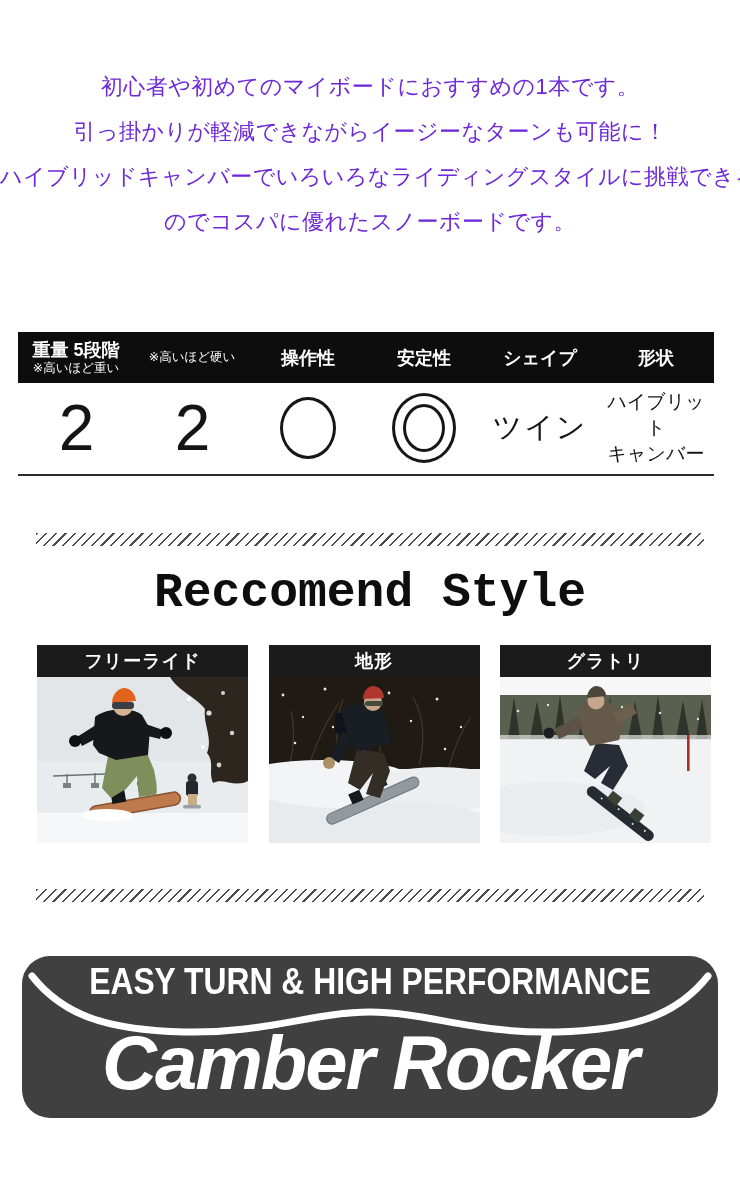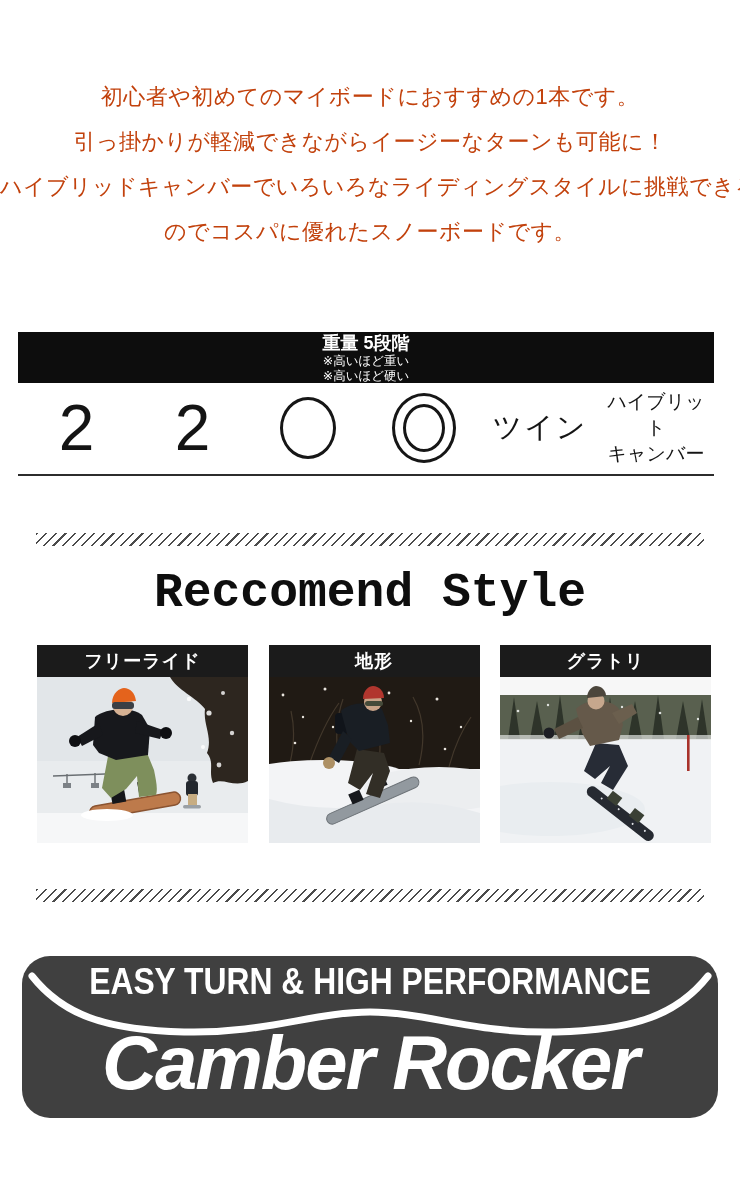--- a/index.html
+++ b/index.html
@@ -1,25 +1,25 @@
 <!DOCTYPE html>
 <html><head>
 <meta charset="utf-8">
 <style>
   html,body{margin:0;padding:0;background:#ffffff;}
   .page{
     position:relative;width:740px;height:1200px;margin:0 auto;background:#fff;
     overflow:hidden;font-family:"Liberation Sans","DejaVu Sans",sans-serif;
   }
   
-  .intro{position:absolute;top:74px;left:0;width:740px;text-align:center;color:#c2410c;}
+  .intro{position:absolute;top:64px;left:0;width:740px;text-align:center;color:#6d28d9;}
   .intro p{margin:0;font-size:22px;line-height:45px;letter-spacing:.5px;white-space:nowrap;}
   
   .spec{position:absolute;top:332px;left:18px;width:696px;}
-  .spec-header{display:flex;background:#0d0d0d;height:51px;align-items:center;flex-direction:column;}
+  .spec-header{display:flex;background:#0d0d0d;height:51px;align-items:center;}
   .spec-hcell{flex:1;text-align:center;color:#fff;}
   .spec-hmain{font-size:18px;font-weight:bold;line-height:22px;}
   .spec-hnote{font-size:12.5px;line-height:15px;}
   .spec-values{display:flex;height:80px;margin-top:5px;align-items:center;}
   .spec-vcell{flex:1;display:flex;align-items:center;justify-content:center;text-align:center;color:#141414;}
   .big-number{font-size:64px;font-weight:400;letter-spacing:-1px;}
   .ring{width:50px;height:56px;border:3px solid #161616;border-radius:50%;}
   .dring{width:58px;height:64px;border:3.5px solid #161616;border-radius:50%;
          display:flex;align-items:center;justify-content:center;}
   .dring-inner{width:36px;height:42px;border:3.5px solid #161616;border-radius:50%;}

